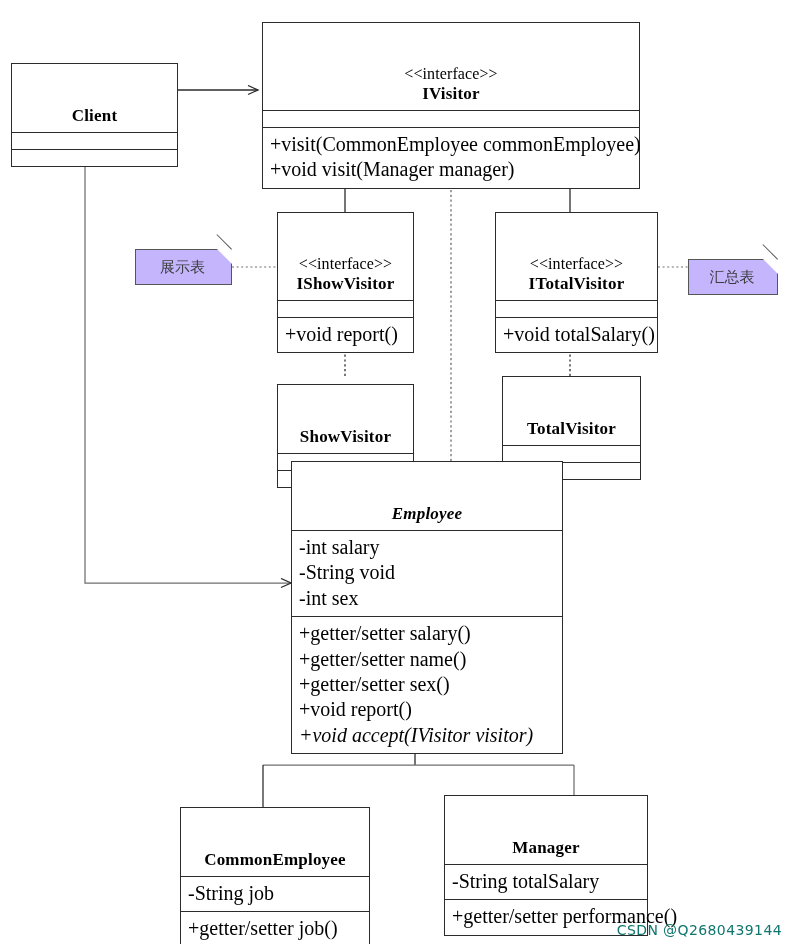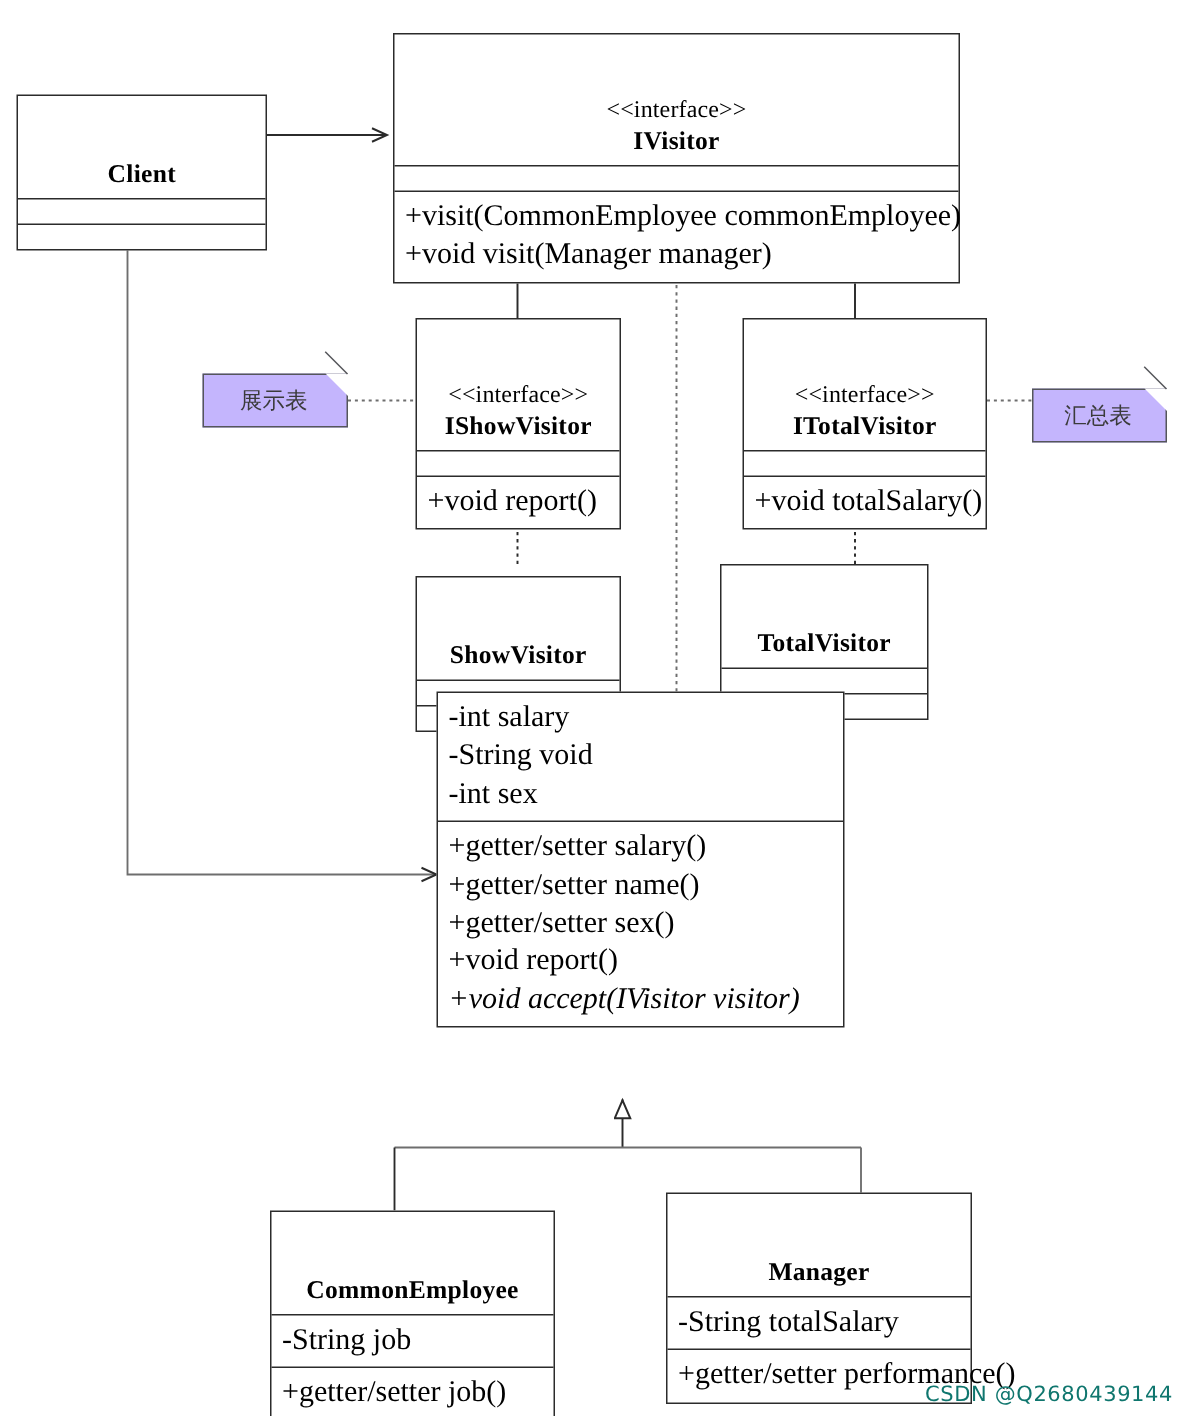--- a/index.html
+++ b/index.html
@@ -174,29 +174,32 @@
   </div>
 
   <div class="uml-class" style="left:277px;top:384px;width:137px;">
     <div class="compartment c-title">
       <span class="cname">ShowVisitor</span>
     </div>
     <div class="compartment c-body empty"></div>
     <div class="compartment c-body empty"></div>
   </div>
 
-  <div class="uml-class" style="left:480px;top:376px;width:139px;">
+  <div class="uml-class" style="left:502px;top:376px;width:139px;">
     <div class="compartment c-title">
       <span class="cname">TotalVisitor</span>
     </div>
     <div class="compartment c-body empty"></div>
     <div class="compartment c-body empty"></div>
   </div>
 
   <div class="uml-class" style="left:291px;top:461px;width:272px;">
+    <div class="compartment c-title">
+      <span class="cname abstract">Employee</span>
+    </div>
     <div class="compartment c-body">
       <div class="member">-int salary</div>
       <div class="member">-String void</div>
       <div class="member">-int sex</div>
     </div>
     <div class="compartment c-body">
       <div class="member">+getter/setter salary()</div>
       <div class="member">+getter/setter name()</div>
       <div class="member">+getter/setter sex()</div>
       <div class="member">+void  report()</div>

